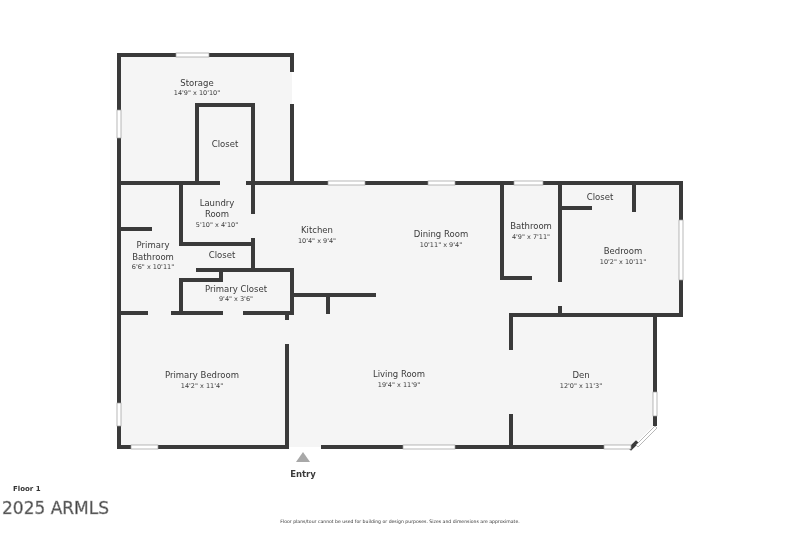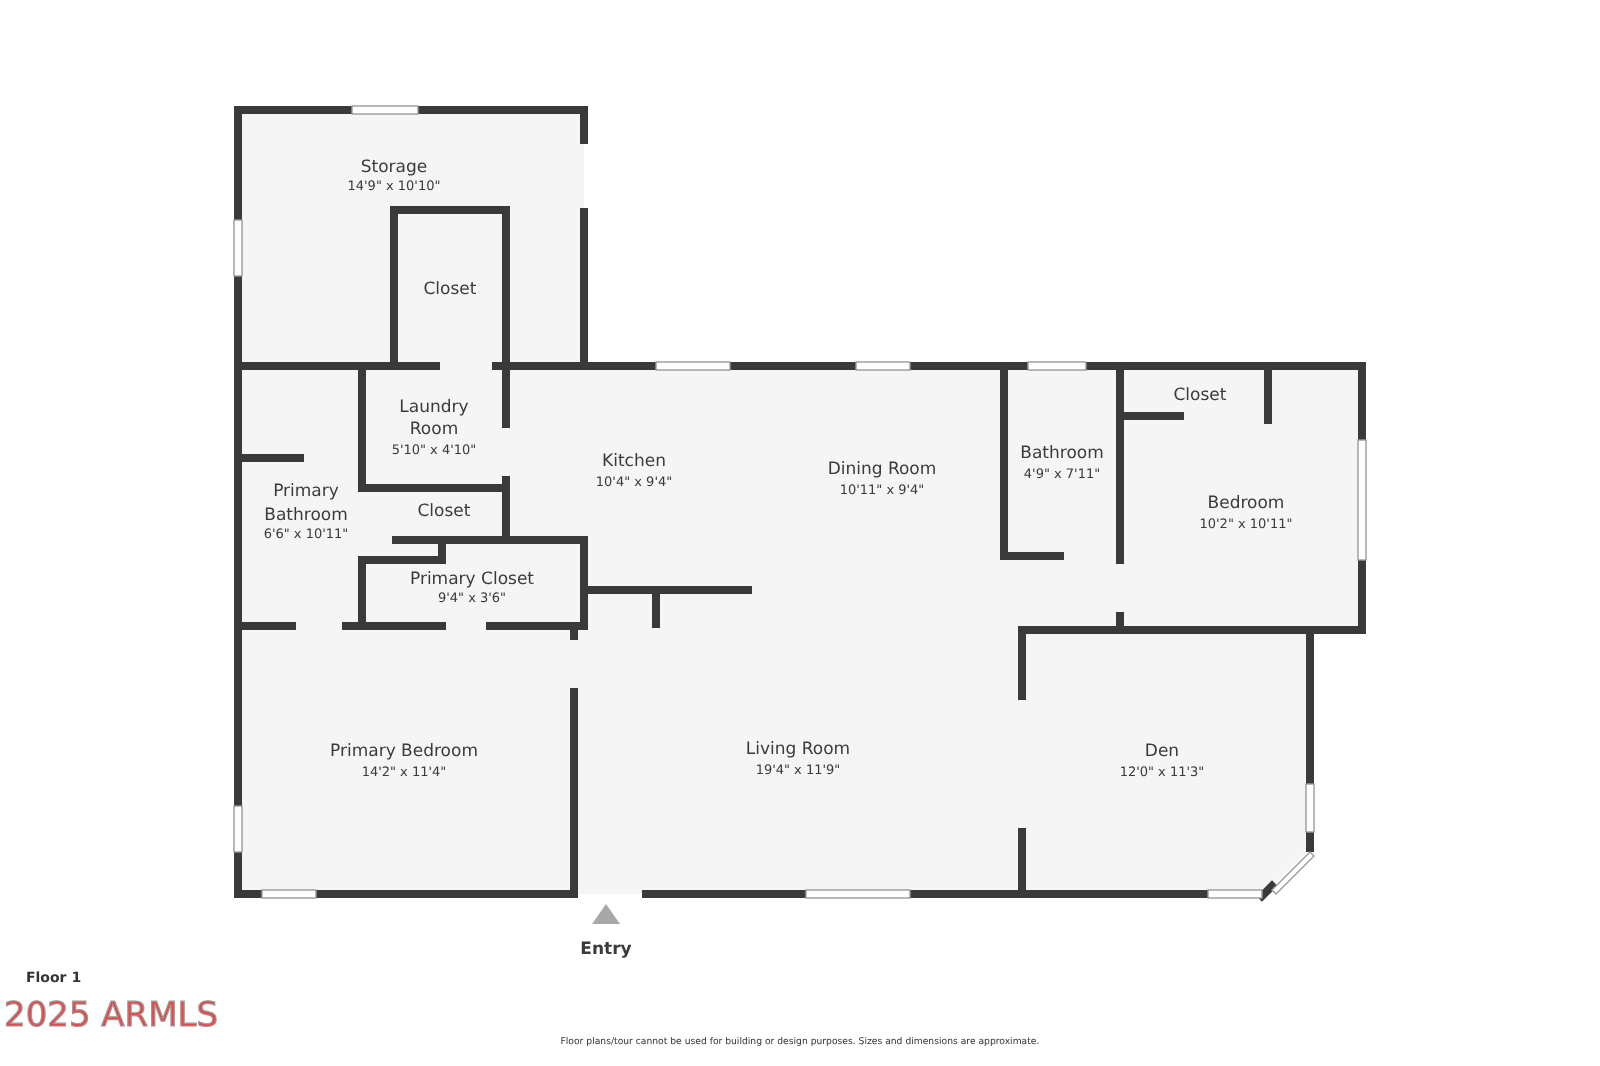--- a/index.html
+++ b/index.html
@@ -2,21 +2,21 @@
 <html><head>
 <meta charset="utf-8">
 <style>
   html, body { margin: 0; padding: 0; background: #ffffff; }
   body { width: 800px; height: 533px; position: relative; overflow: hidden; font-family: "DejaVu Sans", sans-serif; }
   #plan { position: absolute; left: 0; top: 0; width: 800px; height: 533px; }
   .room-name { font-family: "DejaVu Sans", sans-serif; font-size: 8.5px; fill: #3a3a3a; text-anchor: middle; }
   .room-dim { font-family: "DejaVu Sans", sans-serif; font-size: 6.5px; fill: #3a3a3a; text-anchor: middle; }
   .entry-label { font-family: "DejaVu Sans", sans-serif; font-size: 8.5px; fill: #3a3a3a; text-anchor: middle; font-weight: bold; }
   .overlay-text { position: absolute; }
-  #watermark { left: 2px; top: 498px; font-family: "DejaVu Sans", sans-serif; font-size: 17px; color: #ef4444; -webkit-text-stroke: 0.6px #9a9a9a; letter-spacing: 0px; }
+  #watermark { left: 2px; top: 498px; font-family: "DejaVu Sans", sans-serif; font-size: 17px; color: #404040; -webkit-text-stroke: 0.6px #9a9a9a; letter-spacing: 0px; }
   #floor-label { left: 13px; top: 485px; font-family: "DejaVu Sans", sans-serif; font-size: 7px; font-weight: bold; color: #333333; }
   #disclaimer { left: 0; width: 800px; top: 519px; text-align: center; font-family: "DejaVu Sans", sans-serif; font-size: 4.6px; color: #333333; }
 </style>
 </head>
 <body>
 
 <svg id="plan" viewBox="0 0 800 533" xmlns="http://www.w3.org/2000/svg">
 
   <g fill="#f5f5f5">
     <rect x="119" y="55" width="173" height="130"></rect>

